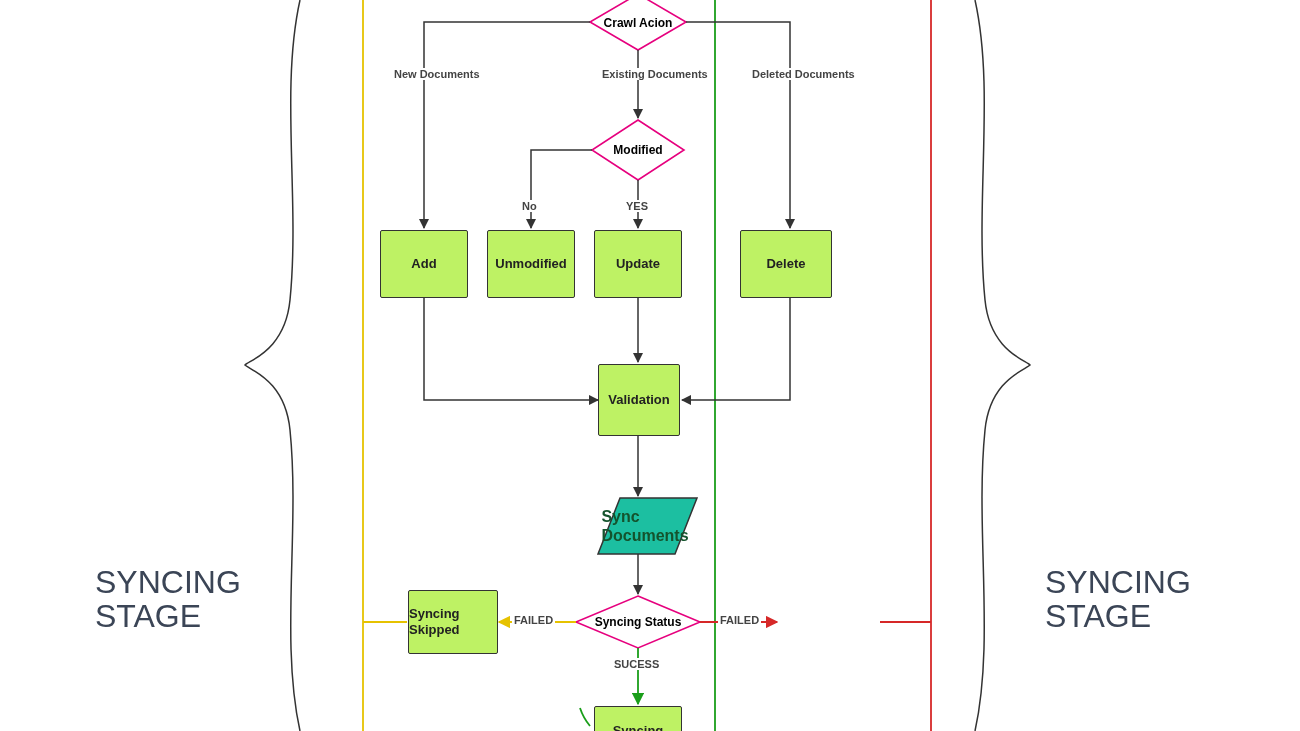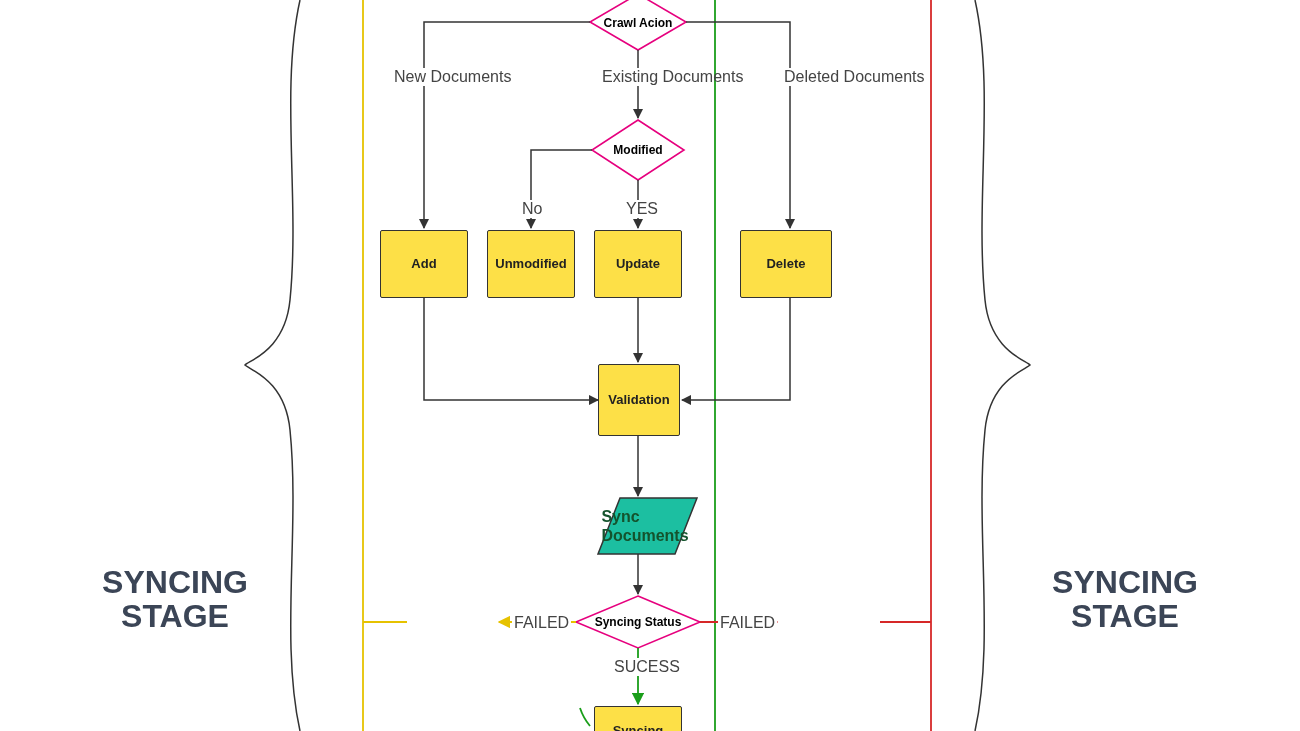--- a/index.html
+++ b/index.html
@@ -1,21 +1,21 @@
 <!DOCTYPE html>
 <html><head>
 <meta charset="utf-8">
 <style>
   html,body{margin:0;padding:0;width:1300px;height:731px;background:#fff;font-family:Arial,Helvetica,sans-serif;overflow:hidden}
   .canvas{position:relative;width:1300px;height:731px}
   svg{position:absolute;top:0;left:0}
   .node{position:absolute;display:flex;align-items:center;justify-content:center;text-align:left;font-weight:700;font-size:13px;line-height:1.2;box-sizing:border-box}
-  .rect{background:#fde047;border:1.5px solid #333;border-radius:2px;color:#222}
-  .edge-label{position:absolute;font-size:16px;font-weight:400;color:#444;background:#fff;padding:0 2px;white-space:nowrap}
-  .stage-label{position:absolute;font-size:32px;font-weight:700;color:#3b4556;text-align:center;line-height:1.05}
+  .rect{background:#bef264;border:1.5px solid #333;border-radius:2px;color:#222}
+  .edge-label{position:absolute;font-size:11px;font-weight:700;color:#444;background:#fff;padding:0 2px;white-space:nowrap}
+  .stage-label{position:absolute;font-size:32px;font-weight:400;color:#3b4556;text-align:left;line-height:1.05}
 </style>
 </head>
 <body>
 
 <div class="canvas">
 
 <svg width="1300" height="731">
   <defs>
     <marker id="arr" viewBox="0 0 10 10" refX="9" refY="5" markerWidth="7" markerHeight="7" orient="auto-start-reverse">
       <path d="M0 0 L10 5 L0 10 z" fill="#333"></path>
@@ -73,25 +73,26 @@
 <div class="node" style="left:595px;top:4px;width:86px;height:38px;font-size:12px">Crawl Acion</div>
 <div class="node" style="left:600px;top:138px;width:76px;height:24px;font-size:12px">Modified</div>
 <div class="node" style="left:590px;top:607px;width:96px;height:30px;font-size:12px">Syncing Status</div>
 <div class="node" style="left:605px;top:505px;width:80px;height:42px;font-size:16px;color:#14532d">Sync Documents</div>
 
 <div class="node rect" style="left:380px;top:230px;width:88px;height:68px">Add</div>
 <div class="node rect" style="left:594px;top:230px;width:88px;height:68px">Update</div>
 <div class="node rect" style="left:487px;top:230px;width:88px;height:68px">Unmodified</div>
 <div class="node rect" style="left:740px;top:230px;width:92px;height:68px">Delete</div>
 <div class="node rect" style="left:598px;top:364px;width:82px;height:72px">Validation</div>
+<div class="node rect" style="left:408px;top:590px;width:90px;height:64px">Syncing Skipped</div>
 <div class="node rect" style="left:594px;top:706px;width:88px;height:50px">Syncing</div>
 
 <div class="edge-label" style="left:392px;top:68px;text-align:center;width:70px">New Documents</div>
 <div class="edge-label" style="left:600px;top:68px;text-align:right;width:76px">Existing Documents</div>
-<div class="edge-label" style="left:782px;top:68px;text-align:left;width:76px">Deleted Documents</div>
+<div class="edge-label" style="left:750px;top:68px;text-align:left;width:76px">Deleted Documents</div>
 <div class="edge-label" style="left:520px;top:200px">No</div>
 <div class="edge-label" style="left:624px;top:200px">YES</div>
 <div class="edge-label" style="left:512px;top:614px">FAILED</div>
 <div class="edge-label" style="left:718px;top:614px">FAILED</div>
 <div class="edge-label" style="left:612px;top:658px">SUCESS</div>
 
 <div class="stage-label" style="left:95px;top:566px;width:160px">SYNCING STAGE</div>
 <div class="stage-label" style="left:1045px;top:566px;width:160px">SYNCING STAGE</div>
 
 </div>

